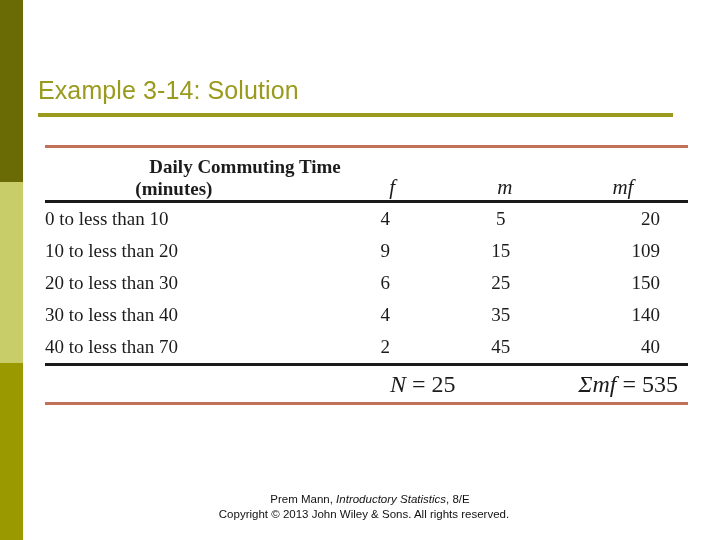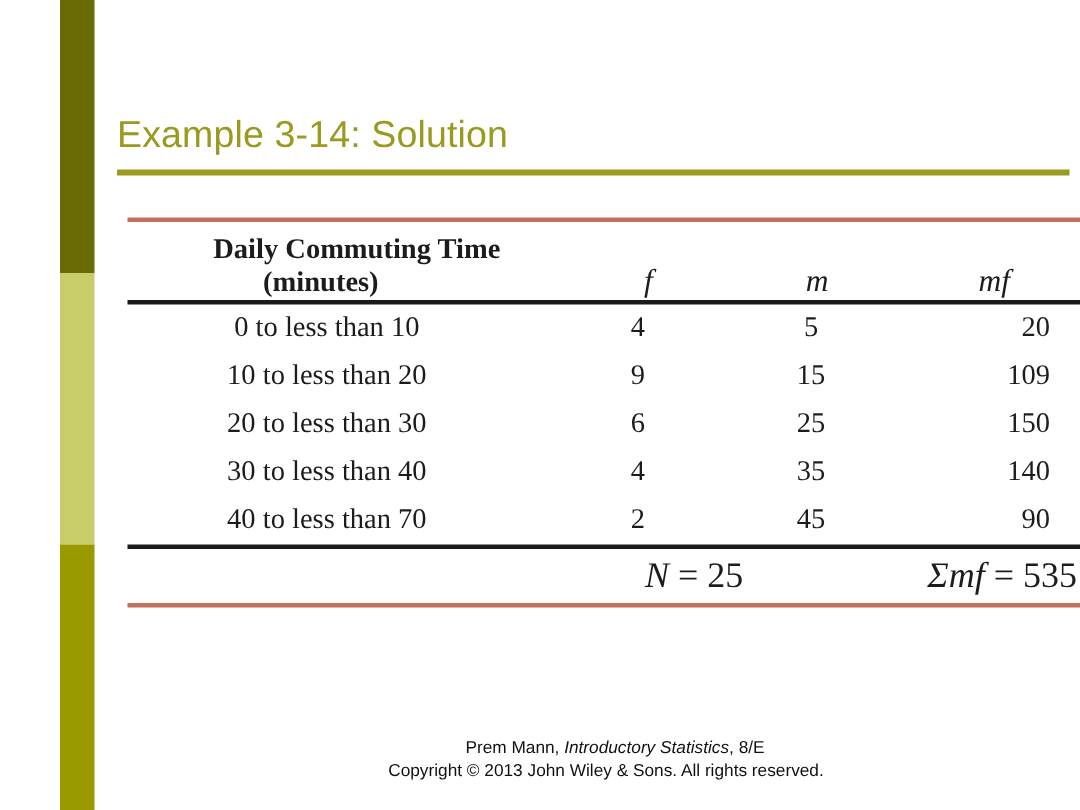--- a/index.html
+++ b/index.html
@@ -13,21 +13,20 @@
     font-family: "Liberation Sans", sans-serif;
     overflow: hidden;
     position: relative;
   }
   #slide {
     position: absolute;
     inset: 0;
     width: 652px;
     height: 540px;
     background: #ffffff;
-    margin-left: 40px;
   }
 
   
   .sidebar {
     position: absolute;
     left: 0;
     top: 0;
     width: 23px;
     height: 540px;
   }
@@ -91,40 +90,40 @@
   .col-m     { width: 19%; }
   .col-mf    { width: 19%; }
 
   .head-cell {
     vertical-align: bottom;
     font-size: 19px;
     font-weight: bold;
     text-align: center;
     padding-bottom: 5px;
   }
-  .head-cell .line1 { display: block; text-align: center; padding-left: 10px; }
+  .head-cell .line1 { display: block; text-align: right; padding-left: 10px; }
   .head-cell .line2 { display: block; text-align: center; padding-right: 38px; }
 
   .head-sym {
     vertical-align: bottom;
     font-size: 21px;
     font-style: italic;
     font-weight: normal;
     text-align: center;
     padding-bottom: 6px;
   }
   .head-sym.mf { padding-right: 8px; }
 
   .data-cell {
     font-size: 19px;
     height: 32px;
     text-align: center;
     white-space: nowrap;
   }
-  .data-cell.cls  { text-align: center; padding-right: 30px; }
+  .data-cell.cls  { text-align: left; padding-right: 30px; }
   .data-cell.num-f  { text-align: center; padding-right: 14px; }
   .data-cell.num-m  { text-align: center; padding-right: 8px; }
   .data-cell.num-mf { text-align: right;  padding-right: 28px; }
 
   .totals {
     position: relative;
     height: 36px;
   }
   .totals .tot {
     position: absolute;
@@ -226,21 +225,21 @@
         <tr>
           <td class="data-cell cls">30 to less than 40</td>
           <td class="data-cell num-f">4</td>
           <td class="data-cell num-m">35</td>
           <td class="data-cell num-mf">140</td>
         </tr>
         <tr>
           <td class="data-cell cls">40 to less than 70</td>
           <td class="data-cell num-f">2</td>
           <td class="data-cell num-m">45</td>
-          <td class="data-cell num-mf">90</td>
+          <td class="data-cell num-mf">40</td>
         </tr>
       </tbody>
     </table>
 
     <div class="rule rule-black"></div>
 
     <div class="totals">
       <div class="tot tot-n">
         <i>N</i><span> = </span><span>25</span>
       </div>

